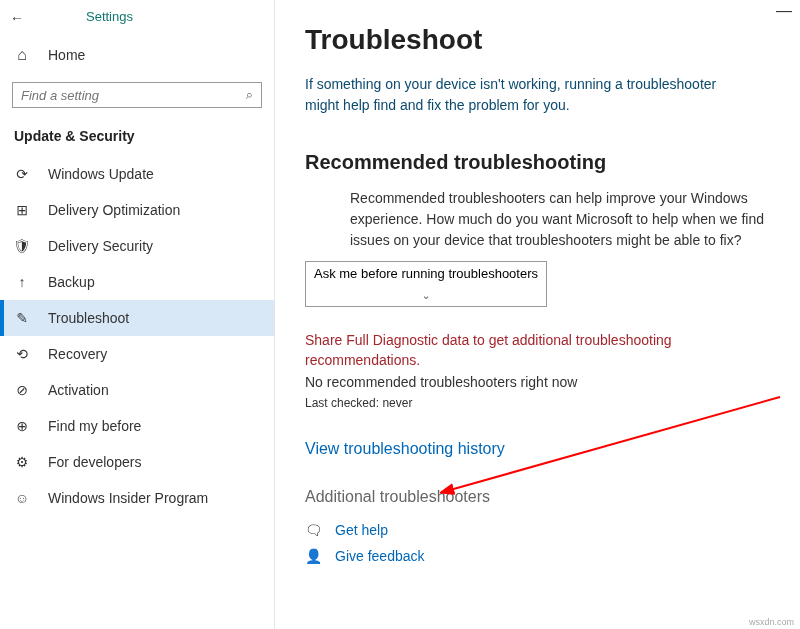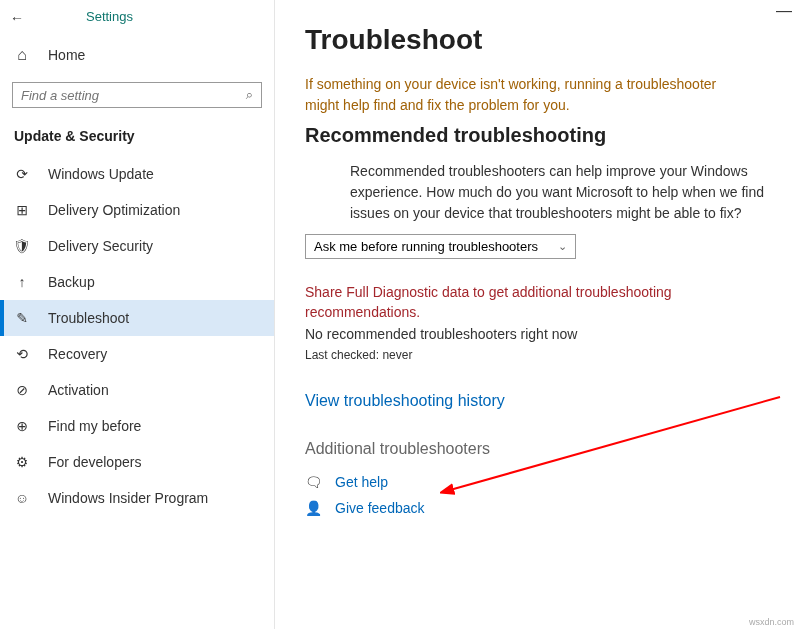--- a/index.html
+++ b/index.html
@@ -16,24 +16,24 @@
 .search-box input { border: none; outline: none; flex: 1; font-size: 13px; font-style: italic; color: #666; background: transparent; }
 .search-box .sicon { color: #666; font-size: 13px; }
 .section-title { font-weight: 600; font-size: 14px; color: #222; padding: 0 14px 12px 14px; }
 .nav-item { display: flex; align-items: center; padding: 10px 14px; gap: 18px; cursor: pointer; }
 .nav-item.active { background: #d9e8f7; position: relative; }
 .nav-item.active::before { content: ""; position: absolute; left: 0; top: 0; bottom: 0; width: 4px; background: #0078d4; }
 .nav-item .icon { width: 16px; display: flex; justify-content: center; color: #333; font-size: 14px; }
 .nav-item .label { font-size: 14px; color: #333; }
 .main { flex: 1; padding: 24px 30px 20px 30px; overflow: hidden; position: relative; }
 .main h1 { font-size: 28px; font-weight: 600; color: #222; margin-bottom: 18px; }
-.main p.intro { font-size: 14px; color: #a16207; line-height: 1.5; max-width: 420px; margin-bottom: 8px; }
+.main p.intro { font-size: 14px; color: #0c4a6e; line-height: 1.5; max-width: 420px; margin-bottom: 35px; }
 .main h2 { font-size: 20px; font-weight: 600; color: #222; margin-bottom: 14px; }
 .main p.rec { font-size: 14px; color: #333; line-height: 1.5; max-width: 420px; margin-bottom: 10px; margin-left: 45px; }
-.dropdown { border: 1px solid #999; padding: 4px 8px; display: inline-flex; align-items: center; gap: 20px; font-size: 13px; margin-bottom: 24px; cursor: pointer; }
+.dropdown { border: 1px solid #999; padding: 4px 8px; display: inline-flex; align-items: center; gap: 8px; font-size: 13px; margin-bottom: 24px; cursor: pointer; flex-direction: column; }
 .dropdown .chev { font-size: 11px; color: #666; }
 .warning { color: #a4262c; font-size: 14px; line-height: 1.4; max-width: 420px; margin-bottom: 4px; }
 .norec { font-size: 14px; color: #333; margin-bottom: 6px; }
 .lastcheck { font-size: 12px; color: #333; margin-bottom: 30px; }
 .link { color: #0067b8; font-size: 16px; cursor: pointer; margin-bottom: 30px; display: block; }
 .subheading { color: #666; font-size: 16px; margin-bottom: 16px; }
 .help-row { display: flex; align-items: center; gap: 12px; margin-bottom: 10px; }
 .help-row .hicon { width: 18px; color: #333; font-size: 14px; }
 .help-row .hlink { color: #0067b8; font-size: 14px; cursor: pointer; }
 .minimize { position: absolute; top: 2px; right: 8px; font-size: 16px; color: #333; cursor: pointer; }

